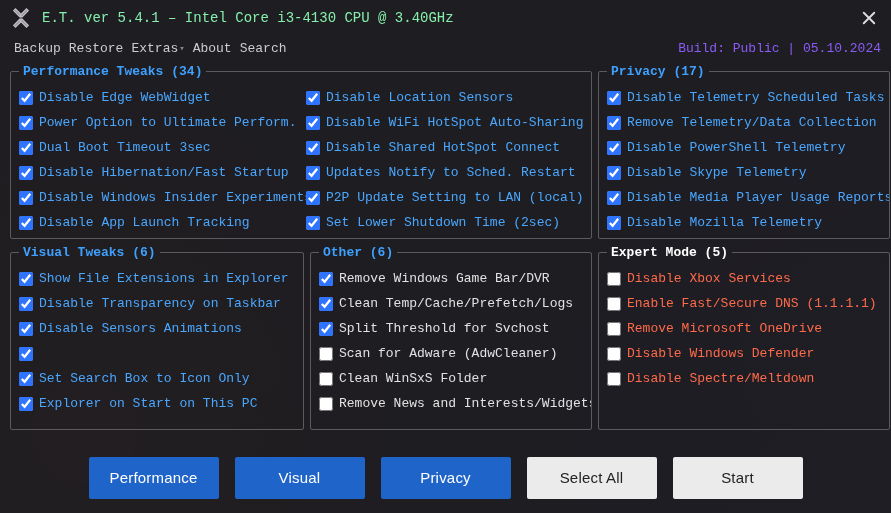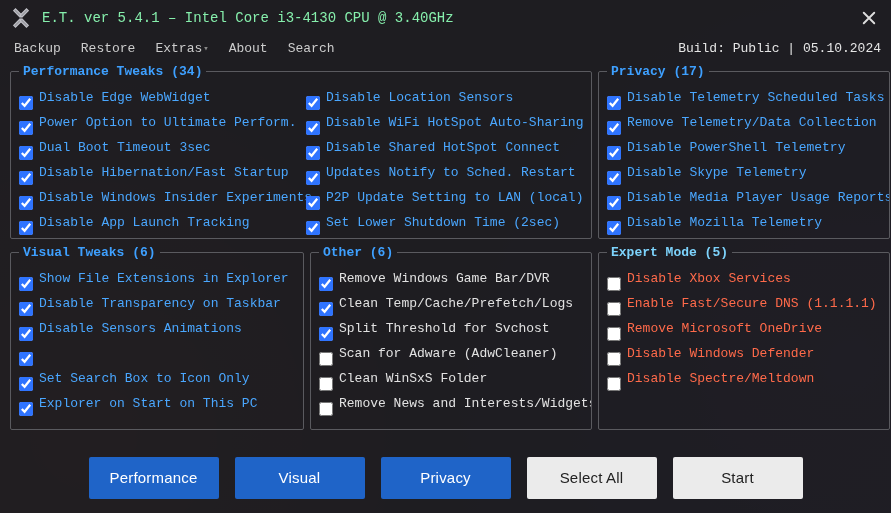--- a/index.html
+++ b/index.html
@@ -33,47 +33,47 @@
     display: inline-flex;
   }
   .titlebar .close {
     margin-left: auto; width: 28px; height: 28px;
     display:flex; align-items:center; justify-content:center;
     color:#ddd; font-size:18px; cursor:pointer;
     border-radius:3px;
   }
   .menubar {
     height: 24px; display:flex; align-items:center;
-    padding: 0 10px; gap: 12px;
+    padding: 0 10px; gap: 0;
     color:#ccc; font-size:13px;
   }
   .menubar .menu-item { padding: 2px 4px; cursor:pointer; }
   .menubar .caret { font-size:9px; color:#888; margin-left:1px; vertical-align:middle;}
-  .menubar .right { margin-left:auto; color:#e5e5e5; }
+  .menubar .right { margin-left:auto; color:#8b5cf6; }
 
   .grid {
     flex:1; display:grid;
     grid-template-columns: 294px 282px 292px;
     grid-template-rows: 175px 185px;
     gap: 6px 6px;
     padding: 4px 8px 2px 10px;
   }
   fieldset {
     border:1px solid #5a5a5f; border-radius:2px;
     padding: 6px 8px 4px 8px;
     min-width:0; overflow:hidden;
     position:relative;
   }
   fieldset legend {
     padding: 0 4px; font-weight:bold; font-size:13px;
   }
   .hl-blue  legend { color:#3ea0ff; }
-  .hl-red   legend { color:#7dd3fc; }
+  .hl-red   legend { color:#ffffff; }
   .row {
-    display:flex; align-items:flex-end; gap:6px;
+    display:flex; align-items:center; gap:6px;
     height:25px; line-height:25px;
     white-space:nowrap;
   }
   .row input[type=checkbox]{
     width:14px; height:14px;
     accent-color:#2f74ff;
     cursor:pointer; flex:none;
   }
   .row label { cursor:pointer; }
   .txt-blue { color:#4aa7ff; }

